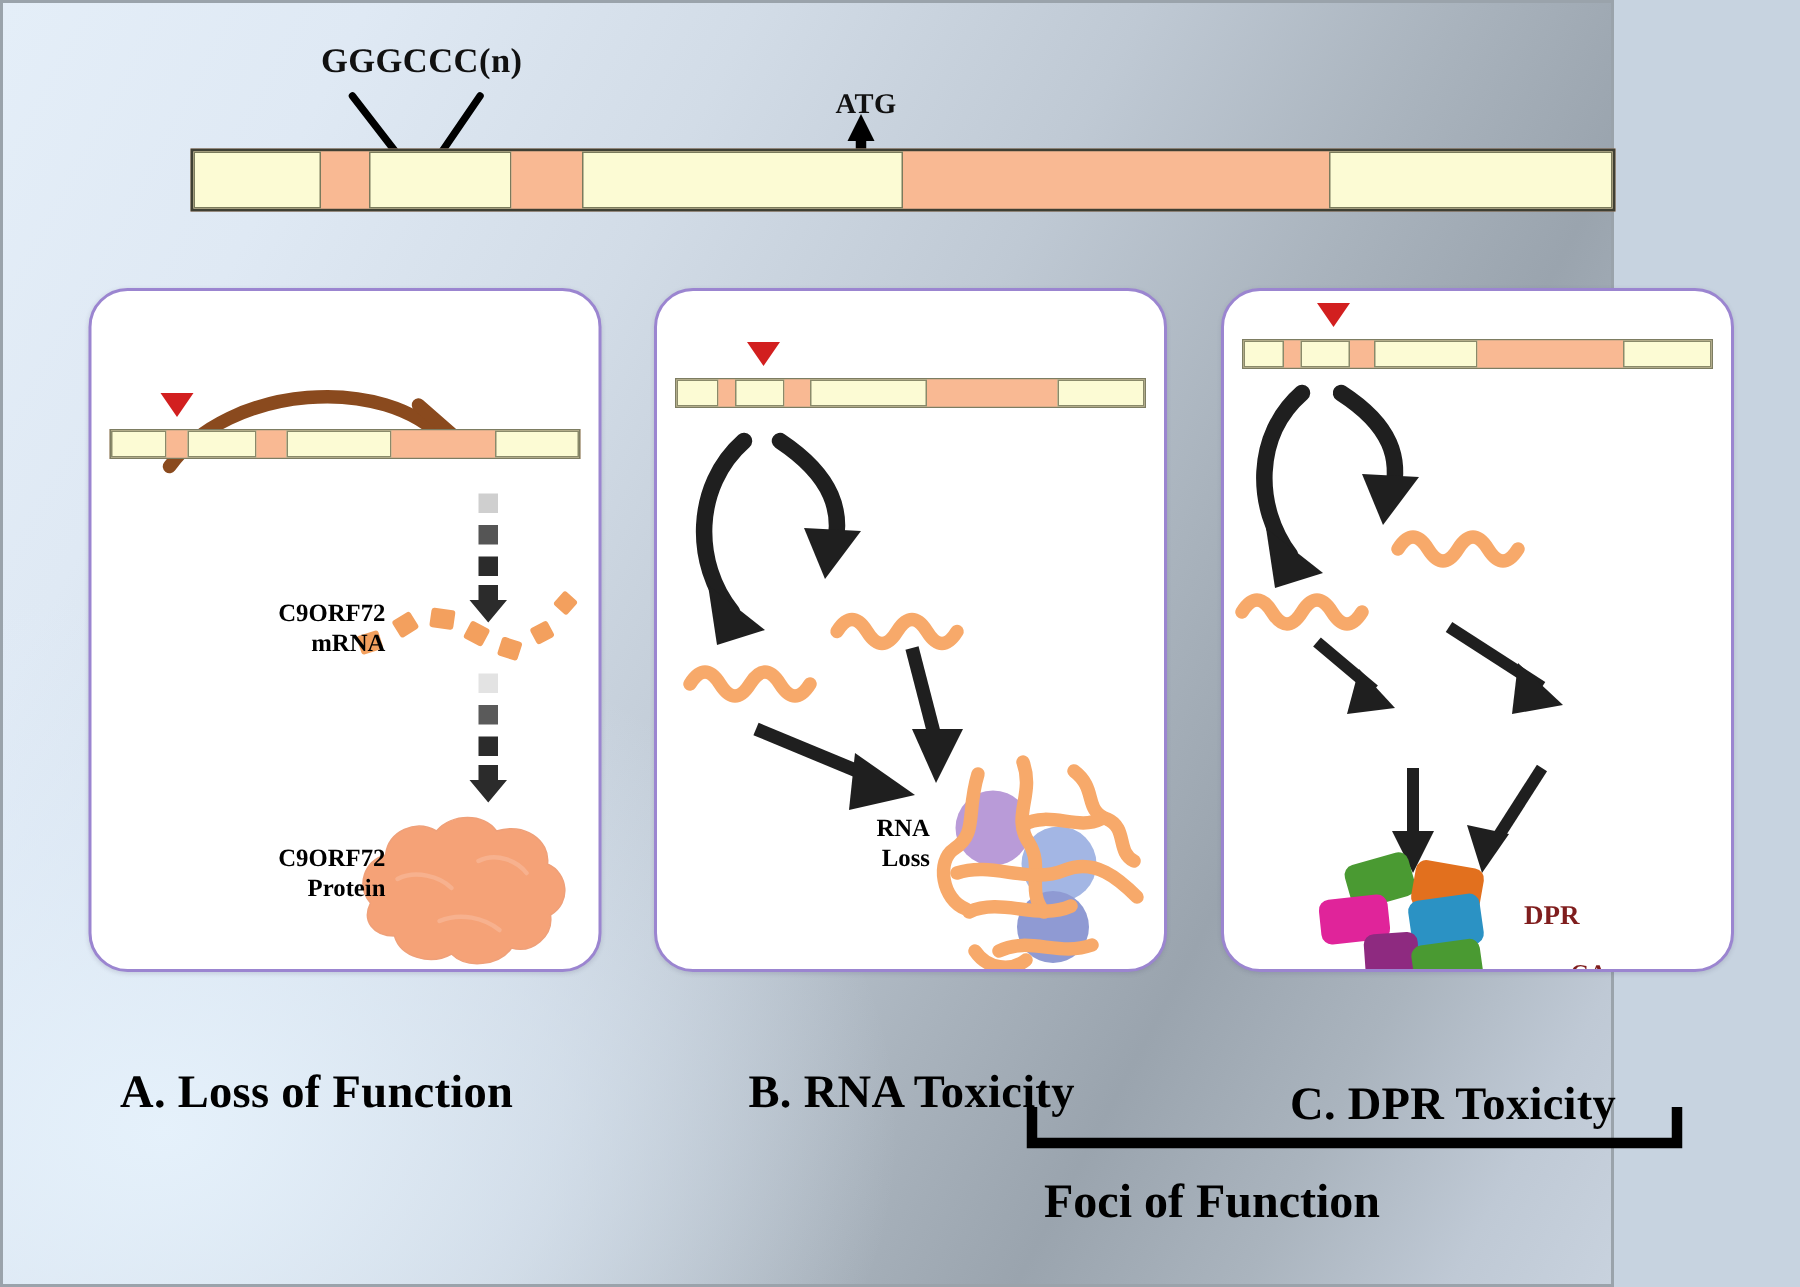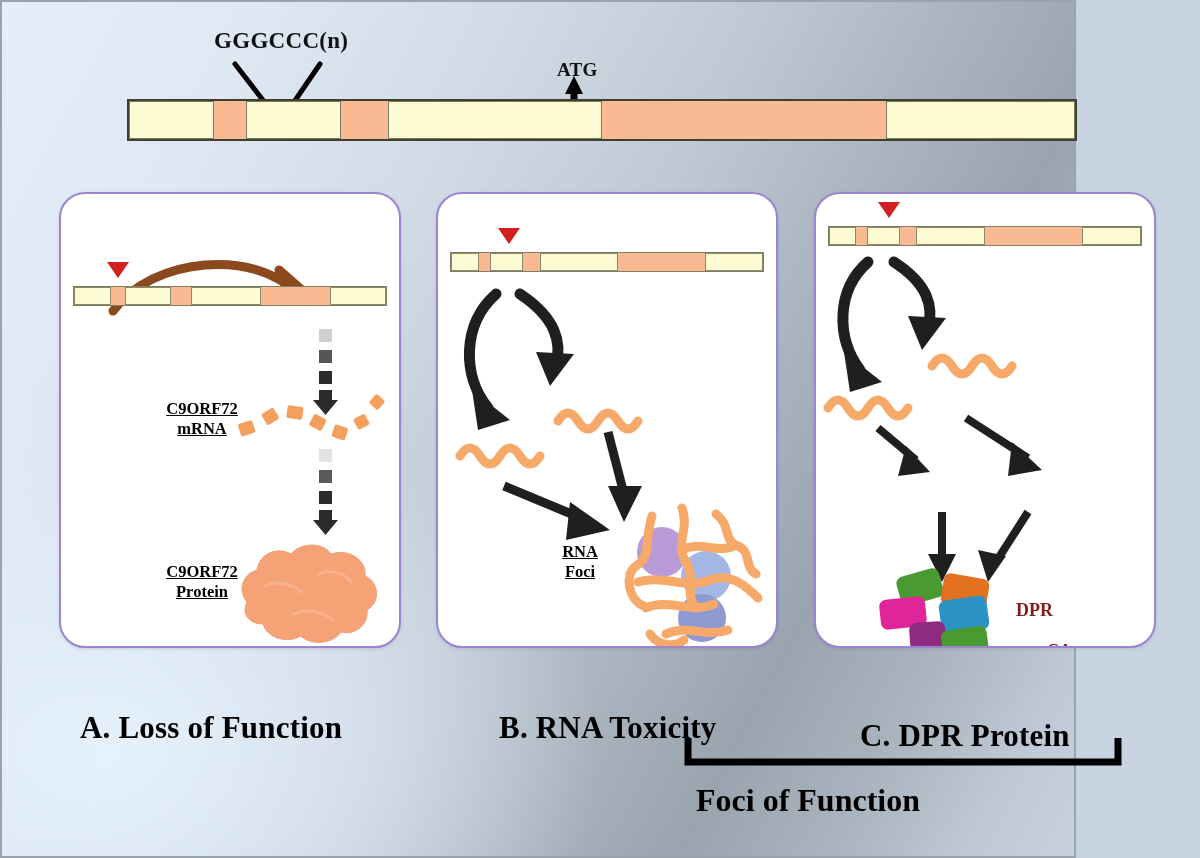--- a/index.html
+++ b/index.html
@@ -73,21 +73,21 @@
   .panel-caption{
     position:absolute;font-weight:bold;color:#000;
     font-size:31px;white-space:nowrap;letter-spacing:.2px;margin-top:48px;
   }
   #cap-a{left:78px;top:660px;}
   #cap-b{left:497px;top:660px;}
   #cap-c{left:858px;top:668px;}
 
   .inner-label{
     position:absolute;font-weight:bold;color:#000;
-    font-size:16.5px;text-align:center;line-height:1.22;white-space:pre-line;text-decoration:underline;
+    font-size:16.5px;text-align:right;line-height:1.22;white-space:pre-line;
   }
   .dpr-tag{
     position:absolute;font-weight:bold;color:#7f1d1d;font-size:16px;white-space:nowrap;
   }
   .dpr-box{
     position:absolute;width:39px;height:26px;border-radius:6px;
   }
 
   #gain-label{
     position:absolute;left:694px;top:780px;
@@ -222,21 +222,21 @@
           <div class="seg exon" style="width: 10.5%;"></div>
           <div class="seg intron" style="width: 5.5%;"></div>
           <div class="seg exon" style="width: 25%;"></div>
           <div class="seg intron" style="width: 28%;"></div>
           <div class="seg exon" style="width: 18.5%;"></div>
         </div>
     </div>
     <div class="red-marker" style="left:60px;top:34px;"></div>
 
     <div class="inner-label" style="left:102px;top:348px;width:80px;">RNA
-Foci</div>
+Loss</div>
   </div>
 
   <div class="panel" id="panel-c">
     <svg style="position:absolute;left:0;top:0;width:338px;height:452px;">
 
       <path d="M 52,68 C 20,96 20,144 44,176" stroke="#1f1f1f" stroke-width="11" fill="none" stroke-linecap="round"></path>
       <path d="M 28,158 L 66,188 L 34,198 Z" fill="#1f1f1f"></path>
 
       <path d="M 78,68 C 112,90 118,112 112,136" stroke="#1f1f1f" stroke-width="11" fill="none" stroke-linecap="round"></path>
       <path d="M 92,122 L 130,124 L 106,156 Z" fill="#1f1f1f"></path>
@@ -280,19 +280,19 @@
     <div id="dpr-peptides">
         <div class="dpr-box" style="left: 190px; top: 452px; background: rgb(142, 42, 128);"></div>
         <div class="dpr-tag" style="left: 231px; top: 447px;">GA</div>
       </div>
 
     <div class="dpr-tag" style="left:200px;top:406px;font-size:18px;">DPR</div>
   </div>
 
   <div class="panel-caption" id="cap-a">A. Loss of Function</div>
   <div class="panel-caption" id="cap-b">B. RNA Toxicity</div>
-  <div class="panel-caption" id="cap-c">C. DPR Protein</div>
+  <div class="panel-caption" id="cap-c">C. DPR Toxicity</div>
 
   <svg style="position:absolute;left:0;top:700px;width:1200px;height:100px;">
     <path d="M 686,36 L 686,60 L 1116,60 L 1116,36" stroke="#000" stroke-width="7" fill="none" stroke-linejoin="miter"></path>
   </svg>
   <div id="gain-label">Foci of Function</div>
 </div>
 
 </body></html>

